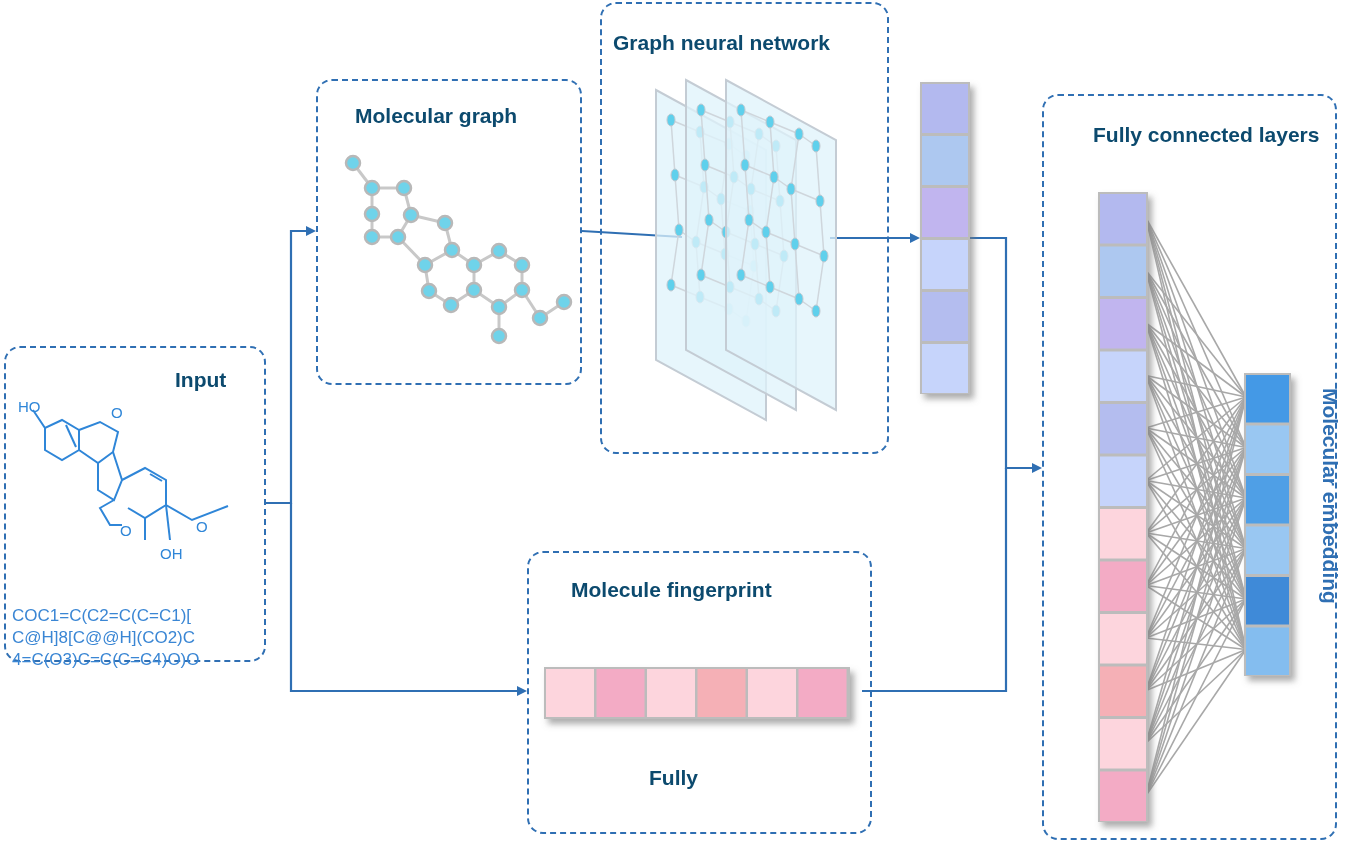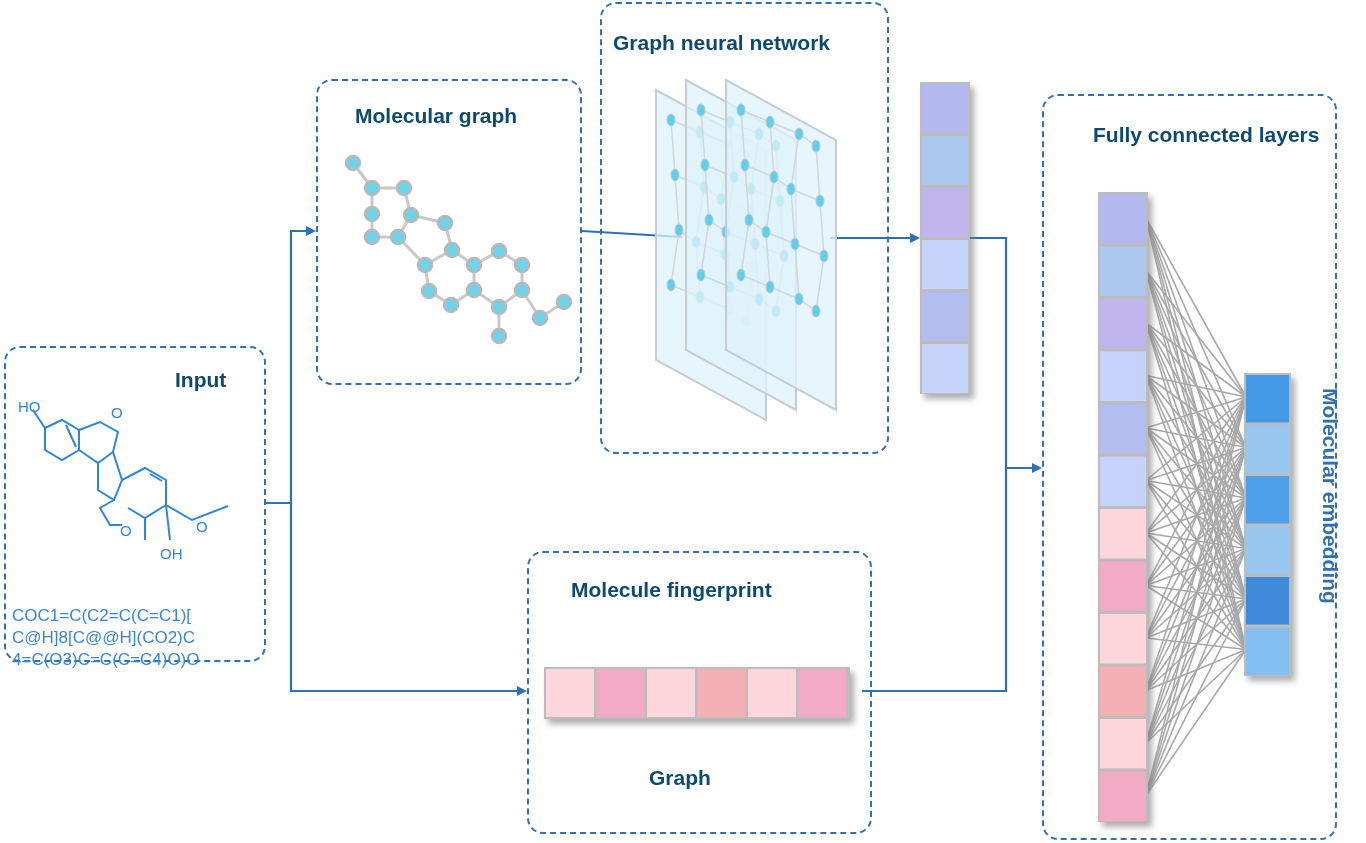--- a/index.html
+++ b/index.html
@@ -16,21 +16,21 @@
 <div class="box" style="left:4px;top:346px;width:262px;height:316px;"></div>
 <div class="box" style="left:316px;top:79px;width:266px;height:306px;"></div>
 <div class="box" style="left:600px;top:2px;width:289px;height:452px;"></div>
 <div class="box" style="left:527px;top:551px;width:345px;height:283px;"></div>
 <div class="box" style="left:1042px;top:94px;width:295px;height:746px;"></div>
 
 <div class="title" style="left:175px;top:368px;">Input</div>
 <div class="title" style="left:355px;top:104px;">Molecular graph</div>
 <div class="title" style="left:613px;top:31px;">Graph neural network</div>
 <div class="title" style="left:571px;top:578px;">Molecule fingerprint</div>
-<div class="title" style="left:649px;top:766px;">Graph</div>
+<div class="title" style="left:649px;top:766px;">Fully</div>
 <div class="title" style="left:1069px;top:123px;margin-left:24px;">Fully connected layers</div>
 <div class="vlabel" style="left:1318px;top:388px;">Molecular embedding</div>
 
 <div class="smiles" style="left:12px;top:573px;margin-top:32px;">
   <div>COC1=C(C2=C(C=C1)[</div>
   <div>C@H]8[C@@H](CO2)C</div>
   <div>4=C(O3)C=C(C=C4)O)O</div>
 </div>
 
 <svg width="1366" height="843">

